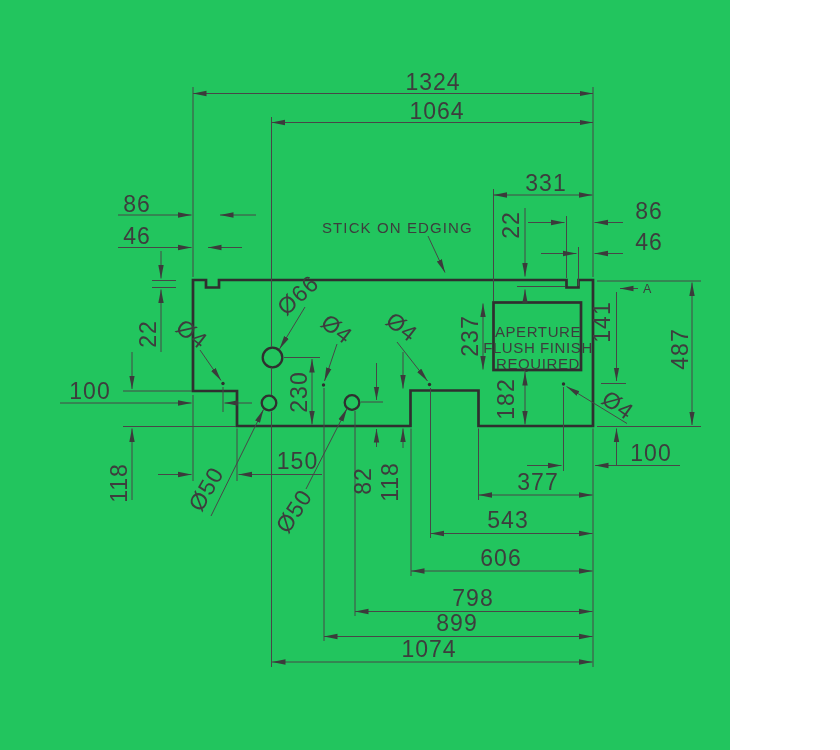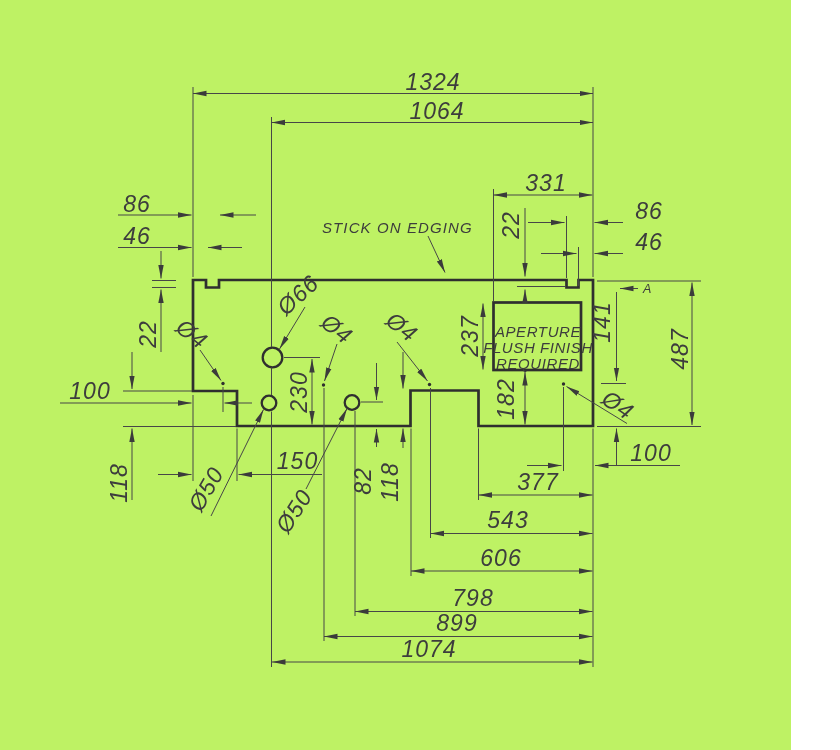--- a/index.html
+++ b/index.html
@@ -1,16 +1,16 @@
 <!DOCTYPE html>
 <html><head>
 <meta charset="utf-8">
 <style>
   html,body{margin:0;padding:0;background:#ffffff;}
-  .page{width:791px;height:750px;background:#bef264;position:relative;overflow:hidden;font-style:italic;}
+  .page{width:730px;height:750px;background:#22c55e;position:relative;overflow:hidden;}
   svg{display:block;}
   .thick{stroke:#2f2f2f;stroke-width:2.7;fill:none;stroke-linejoin:miter;stroke-linecap:square;}
   .hole{stroke:#2f2f2f;stroke-width:2.3;fill:none;}
   .thin{stroke:#474747;stroke-width:1;fill:none;stroke-linecap:butt;}
   .dot{fill:#2f2f2f;stroke:none;}
   text{font-family:"Liberation Sans", sans-serif;fill:#3d3d3d;}
   .num{font-size:23px;letter-spacing:1px;}
   .small{font-size:15px;letter-spacing:1.1px;}
   .ap{font-size:15px;letter-spacing:0.6px;}
   .sec{font-size:12.5px;letter-spacing:0.5px;}

